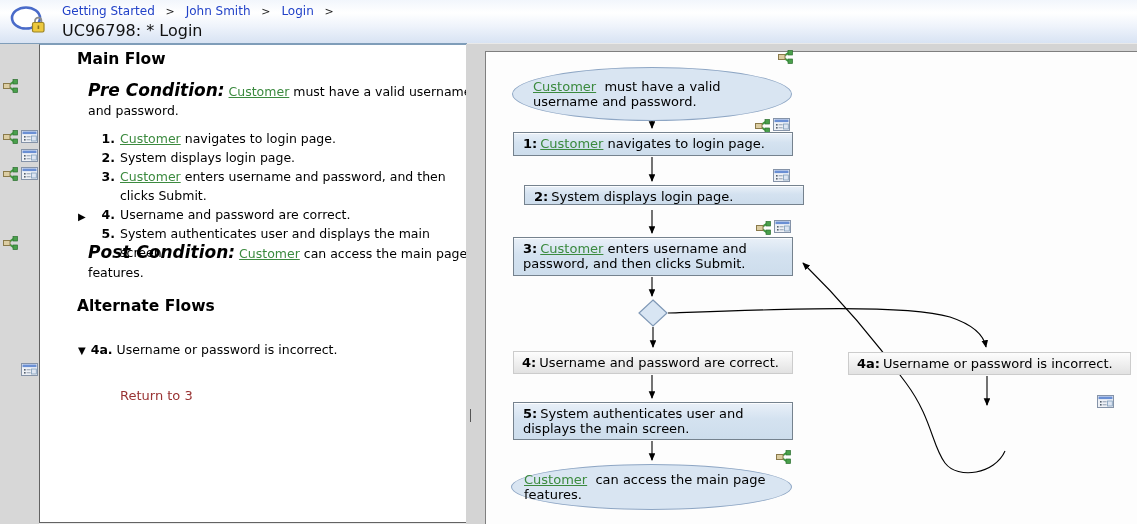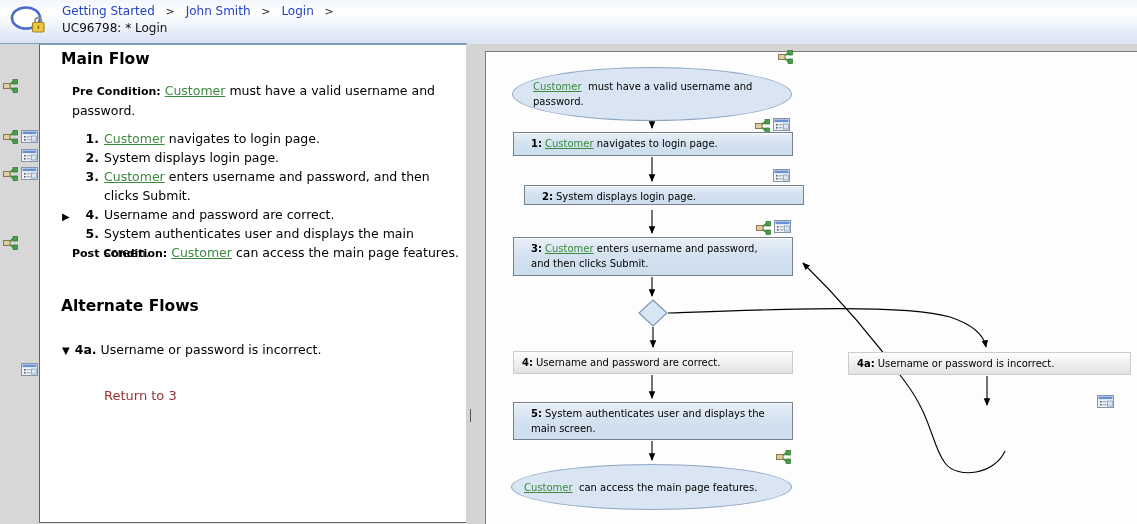--- a/index.html
+++ b/index.html
@@ -6,56 +6,56 @@
   .root{position:relative;width:1137px;height:524px;overflow:hidden;
         font-family:"DejaVu Sans",sans-serif;color:#000;background:#e9e9e9;}
 
   
   .header{position:absolute;left:0;top:0;width:1137px;height:43px;
           background:linear-gradient(180deg,#f2f6fc 0%,#ffffff 30%,#eef3fb 62%,#d8e3f3 100%);}
   .uc-icon{position:absolute;left:9px;top:4px;width:40px;height:34px;}
   .breadcrumb{position:absolute;left:62px;top:4px;font-size:12px;white-space:nowrap;}
   .breadcrumb .crumb{color:#2242c8;cursor:pointer;}
   .breadcrumb .sep{color:#222;margin:0 7px;font-size:11px;}
-  .doc-line{position:absolute;left:62px;top:21px;font-size:12px;color:#111;}
+  .doc-line{position:absolute;left:62px;top:21px;font-size:16px;color:#111;}
 
   .divider{position:absolute;left:0;top:43px;width:467px;height:1px;background:#7f9db9;}
 
   
   .gutter{position:absolute;left:0;top:44px;width:39px;height:480px;background:#d7d7d7;}
   .icon{position:absolute;display:block;line-height:0;cursor:pointer;}
 
   
   .left-panel{position:absolute;left:39px;top:44px;width:426px;height:477px;
               background:#fff;border:1px solid #636363;border-top-color:#7f9db9;}
-  .lp{position:absolute;font-size:12.5px;line-height:19px;}
+  .lp{position:absolute;font-size:12.5px;line-height:19px;margin-left:16px;}
   .h1{font-size:15.5px;font-weight:bold;}
-  .cond-label{font-weight:bold;font-size:11px;}
+  .cond-label{font-weight:bold;font-size:17px;font-style:italic;}
   .actor-link{color:#3b8a3e;text-decoration:underline;cursor:pointer;}
   .step-row{display:flex;}
   .step-num{width:37px;text-align:right;font-weight:bold;flex:0 0 37px;padding-right:5px;}
   .step-text{width:356px;}
   .tri{font-size:10px;position:absolute;left:0;top:2px;}
   .alt-num{font-weight:bold;text-align:center;}
   .return-link{color:#993333;cursor:pointer;font-size:13px;}
 
   
   .gap{position:absolute;left:466px;top:44px;width:671px;height:480px;background:#d4d4d4;}
   .grip{position:absolute;left:470px;top:409px;width:1px;height:13px;background:#555;}
   .diagram{position:absolute;left:485px;top:51px;width:652px;height:473px;
            background:#fdfdfd;border:1px solid #7f7f7f;border-right:none;border-bottom:none;}
 
   .overlay{position:absolute;left:0;top:0;width:1137px;height:524px;pointer-events:none;}
 
   
-  .node{position:absolute;font-size:10px;line-height:15px;box-sizing:border-box;cursor:pointer;}
+  .node{position:absolute;font-size:13px;line-height:15px;box-sizing:border-box;cursor:pointer;}
   .node .num{font-weight:bold;margin-right:3px;}
   .rect-blue{background:linear-gradient(180deg,#e9f0f8 0%,#d4e2f0 45%,#cdddec 100%);
              border:1px solid #75828e;box-shadow:inset 0 1px 0 rgba(255,255,255,.8);
-             padding:3px 17px;}
+             padding:3px 9px;}
   .rect-gray{background:linear-gradient(180deg,#fdfdfd 0%,#ededed 60%,#e2e2e2 100%);
              border:1px solid #cccccc;padding:3px 8px;}
   .ellipse{background:#d9e5f2;border:1px solid #8ea6c4;border-radius:50%;
            display:flex;align-items:center;padding:0 20px;}
 </style>
 </head>
 <body>
 
 <div class="root">
 

